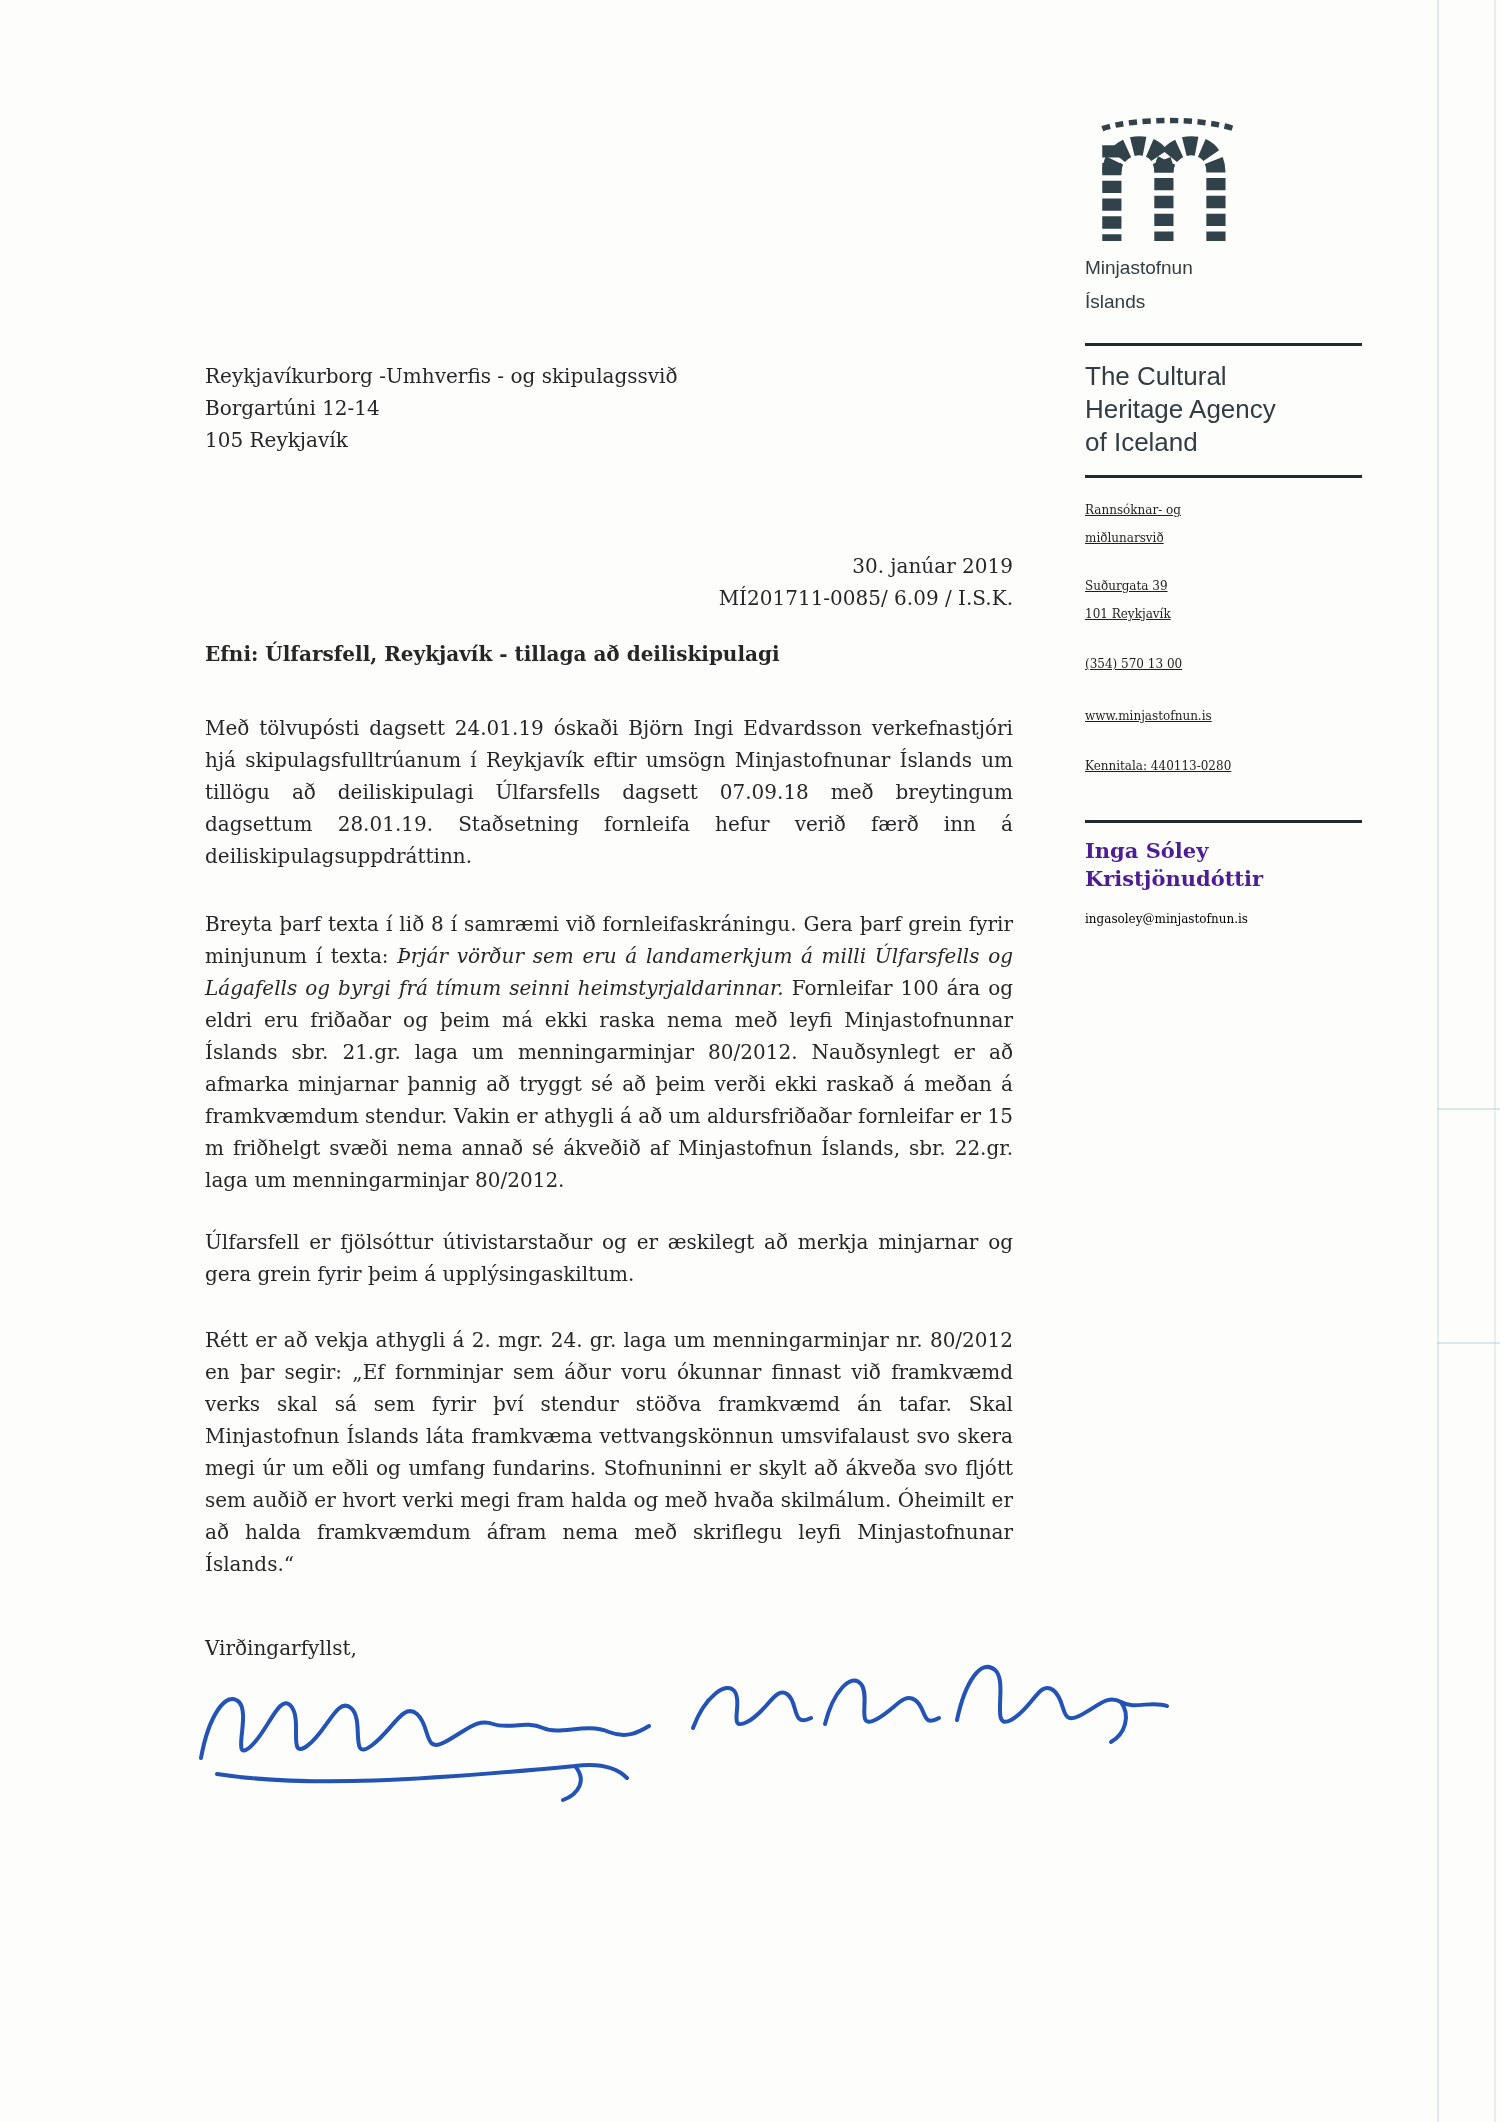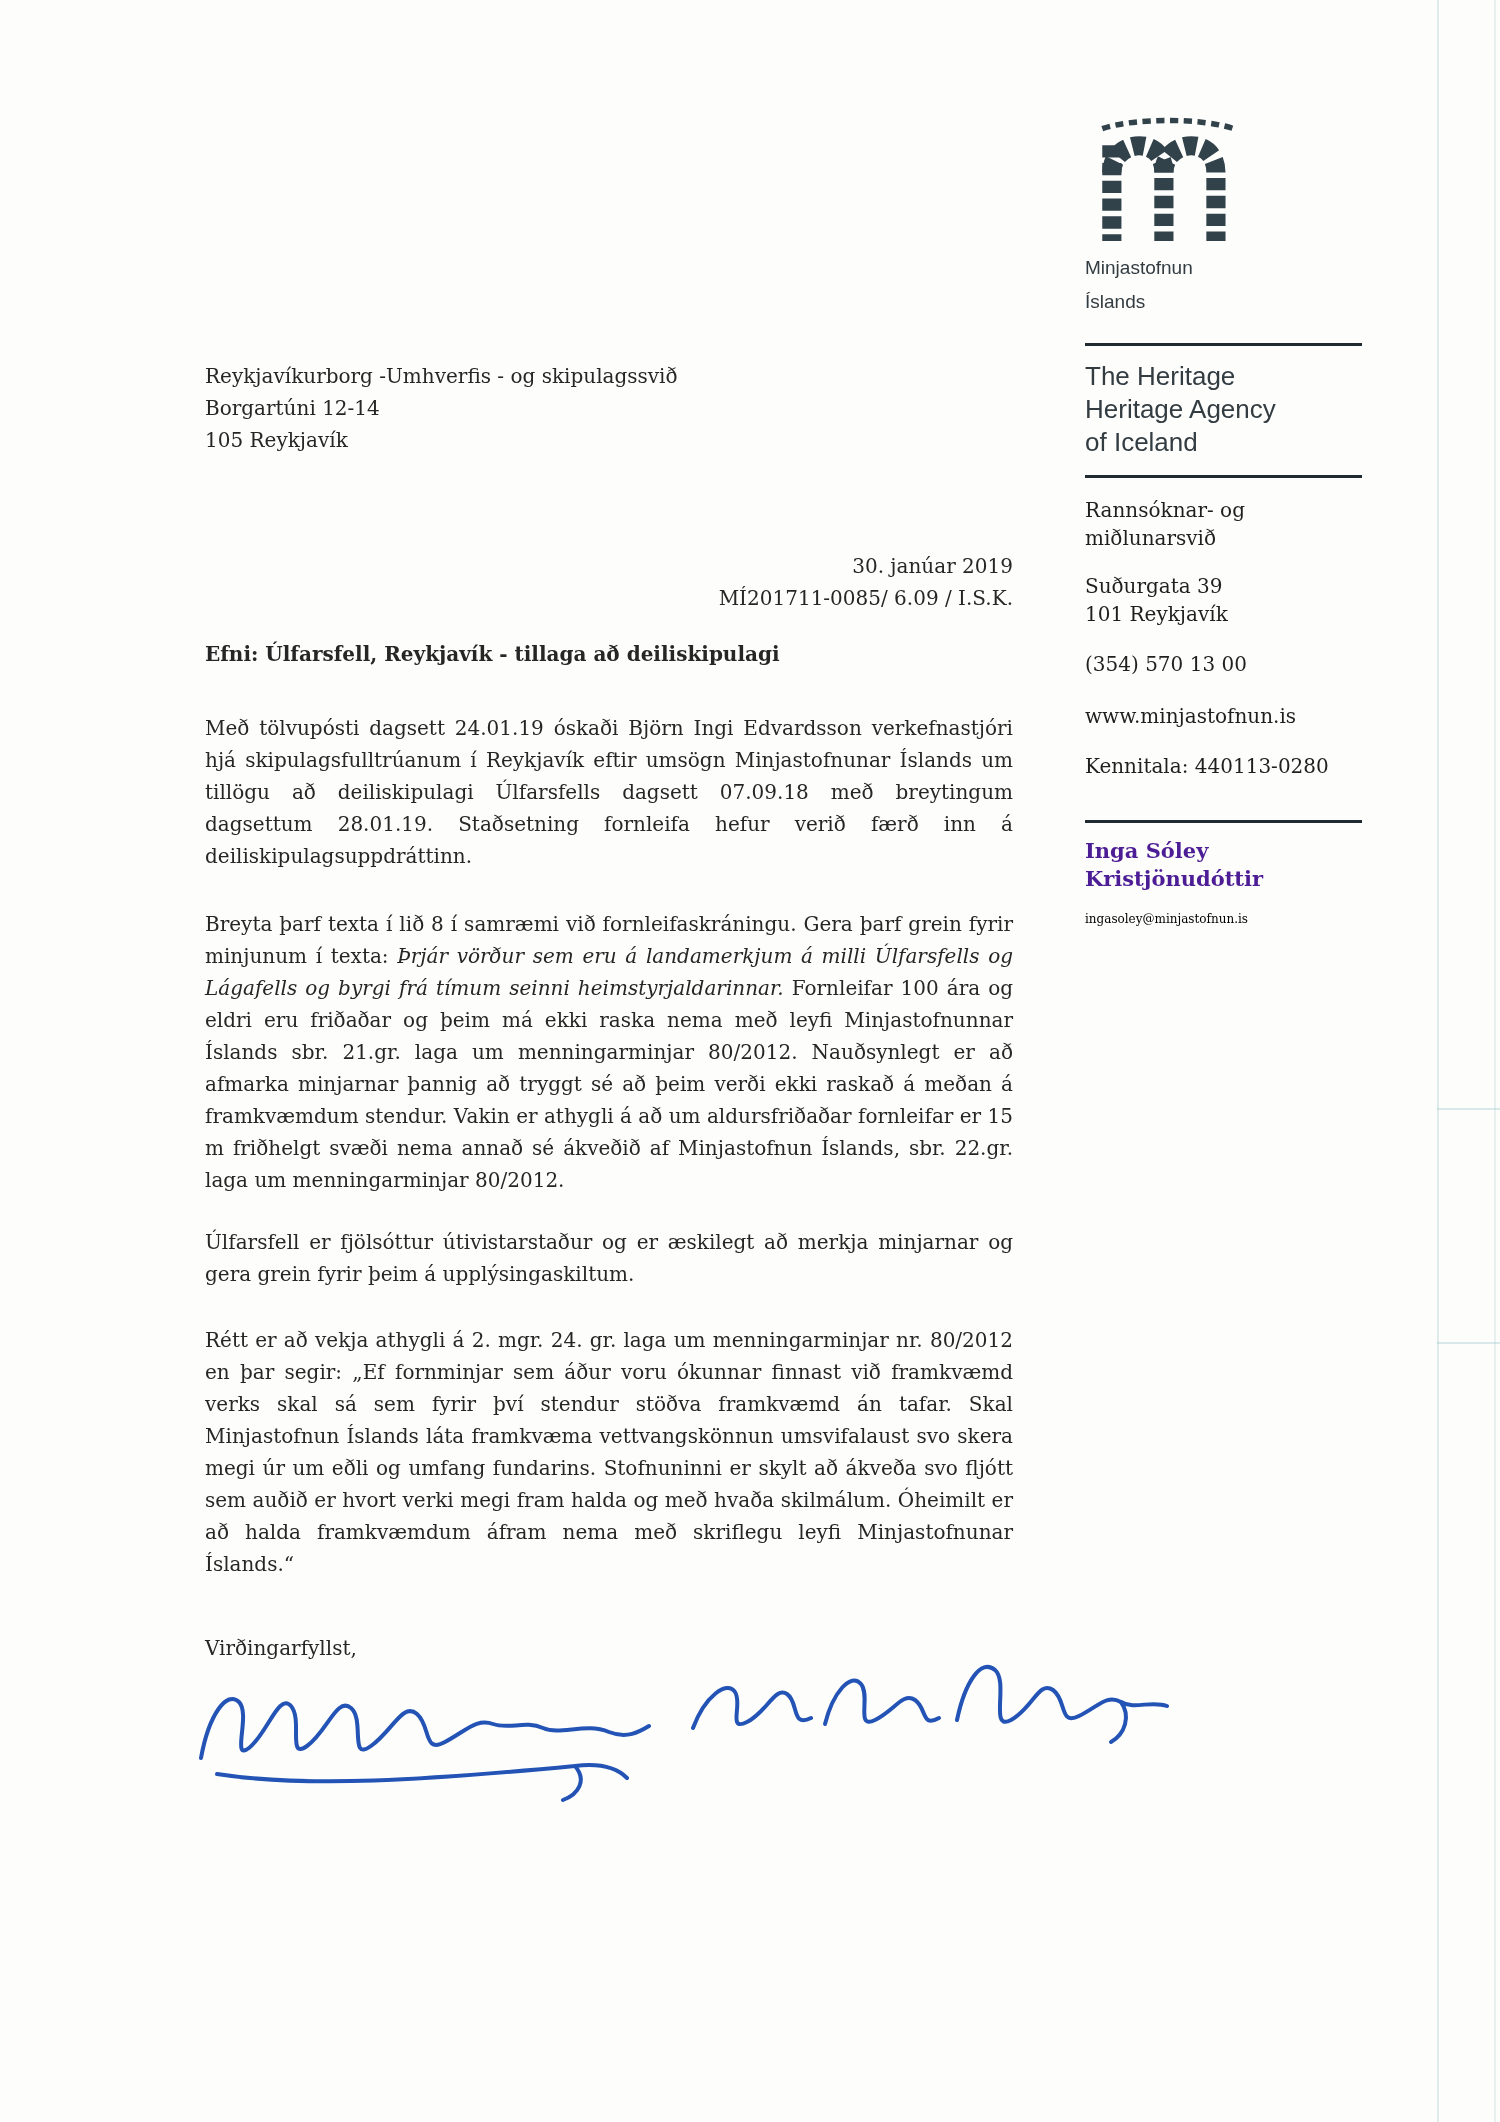--- a/index.html
+++ b/index.html
@@ -50,21 +50,21 @@
     font-family:"Liberation Sans",sans-serif;
     font-size:19px;line-height:34px;color:#323c41;margin-top:8px;
   }
   .rule{border:none;border-top:3px solid #1f2b31;margin:0;width:277px;}
   .rule1{margin-top:24px;}
   .org-en{
     font-family:"Liberation Sans",sans-serif;
     font-size:26px;line-height:33px;color:#323c41;margin-top:14px;
   }
   .rule2{margin-top:16px;}
-  .side-serif{font-size:20px;line-height:28px;color:#1f1f1f;}
+  .side-serif{font-size:12px;line-height:28px;color:#1f1f1f;text-decoration:underline;}
   .dept{margin-top:18px;}
   .addr{margin-top:20px;}
   .phone{margin-top:22px;}
   .web{margin-top:24px;}
   .kt{margin-top:22px;}
   .rule3{margin-top:40px;}
   .contact-name{font-size:21px;line-height:28px;font-weight:bold;color:#4c1d95;margin-top:14px;}
   .contact-email{font-size:12px;line-height:24px;color:#000000;margin-top:14px;}
 </style>
 </head>
@@ -93,21 +93,21 @@
     </div>
 
     <div class="org-name">
       <div>Minjastofnun</div>
       <div>Íslands</div>
     </div>
 
     <hr class="rule rule1">
 
     <div class="org-en">
-      <div>The Heritage</div>
+      <div>The Cultural</div>
       <div>Heritage Agency</div>
       <div>of Iceland</div>
     </div>
 
     <hr class="rule rule2">
 
     <div class="side-serif dept">
       <div>Rannsóknar- og</div>
       <div>miðlunarsvið</div>
     </div>

